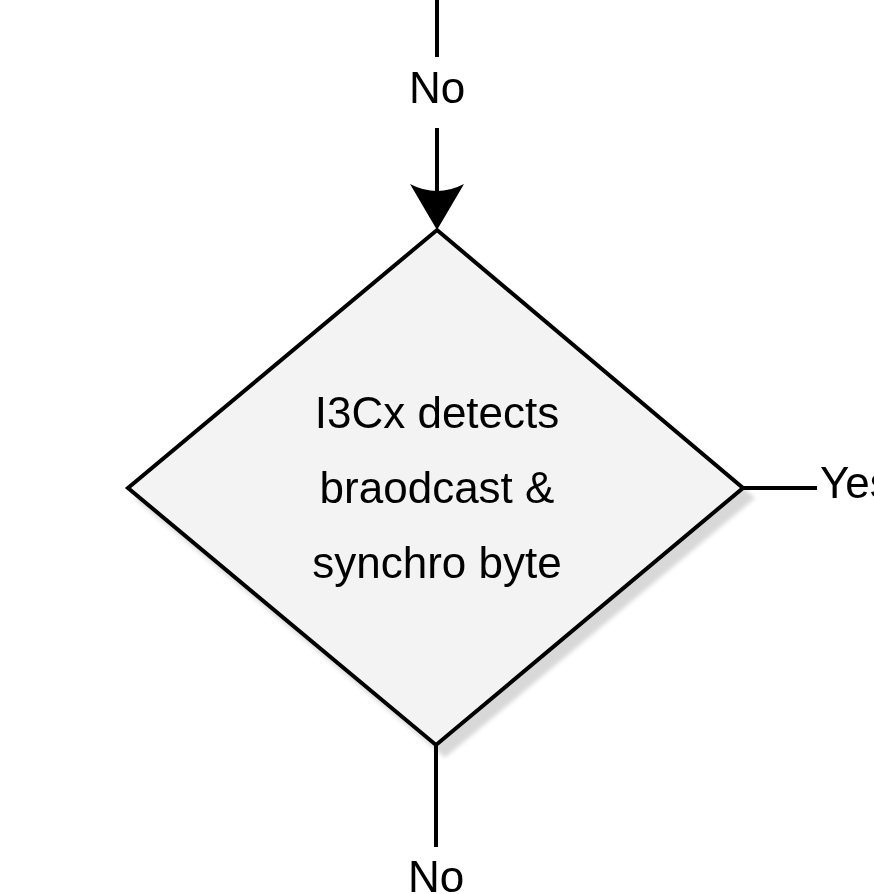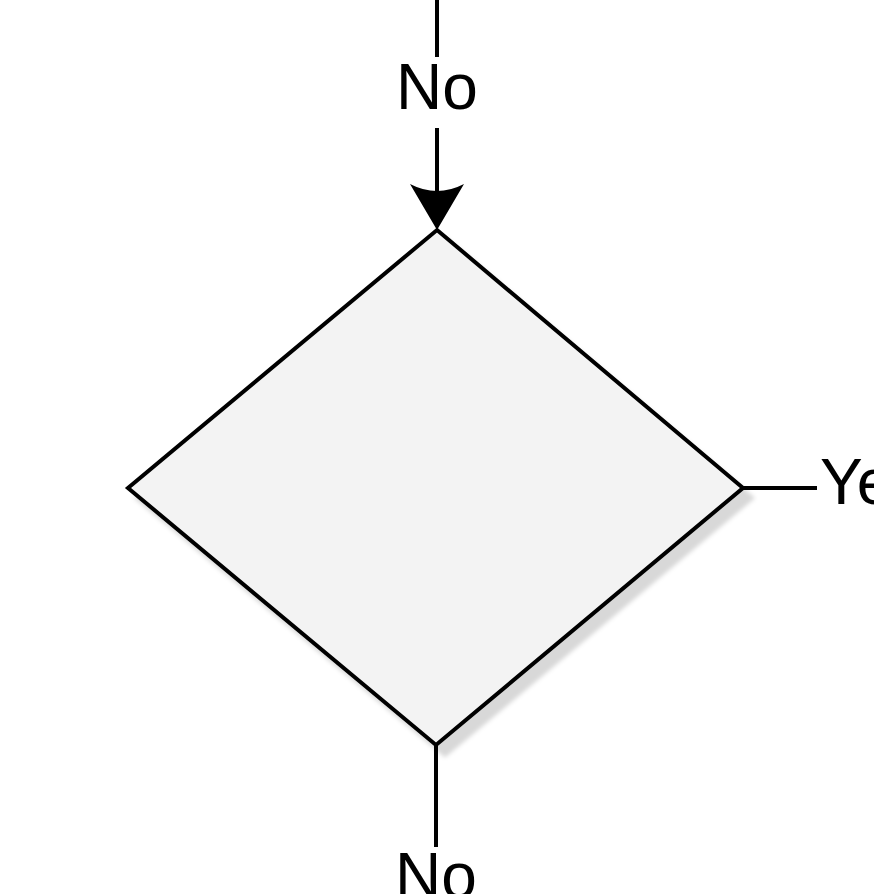--- a/index.html
+++ b/index.html
@@ -33,21 +33,21 @@
     filter: drop-shadow(9px 10px 2px #d8d8d8);
   }
   .edge {
     stroke: #000000;
     stroke-width: 4px;
     fill: none;
   }
   .label {
     position: absolute;
     color: #000000;
-    font-size: 64px;
+    font-size: 44px;
     line-height: 75px;
     white-space: pre-line;
   }
   .node-label {
     left: 217px;
     top: 375px;
     width: 440px;
     height: 225px;
     text-align: center;
   }
@@ -85,20 +85,23 @@
 
     <path d="M 437 230 L 410 184 Q 437 198 464 184 Z" fill="#000000"></path>
 
     <polygon class="diamond" points="437,230 743,488 436,745 128,488" stroke="#000000" fill="#f3f3f3"></polygon>
 
     <line class="edge" x1="743" y1="488" x2="817" y2="488"></line>
 
     <line class="edge" x1="436" y1="745" x2="436" y2="847"></line>
   </svg>
 
+  <div class="label node-label">I3Cx detects
+braodcast &amp;
+synchro byte</div>
 
   <div class="label edge-label no-top">No</div>
 
   <div class="label edge-label yes-right">Yes</div>
 
   <div class="label edge-label no-bottom">No</div>
 
 </div>
 
 </body></html>

